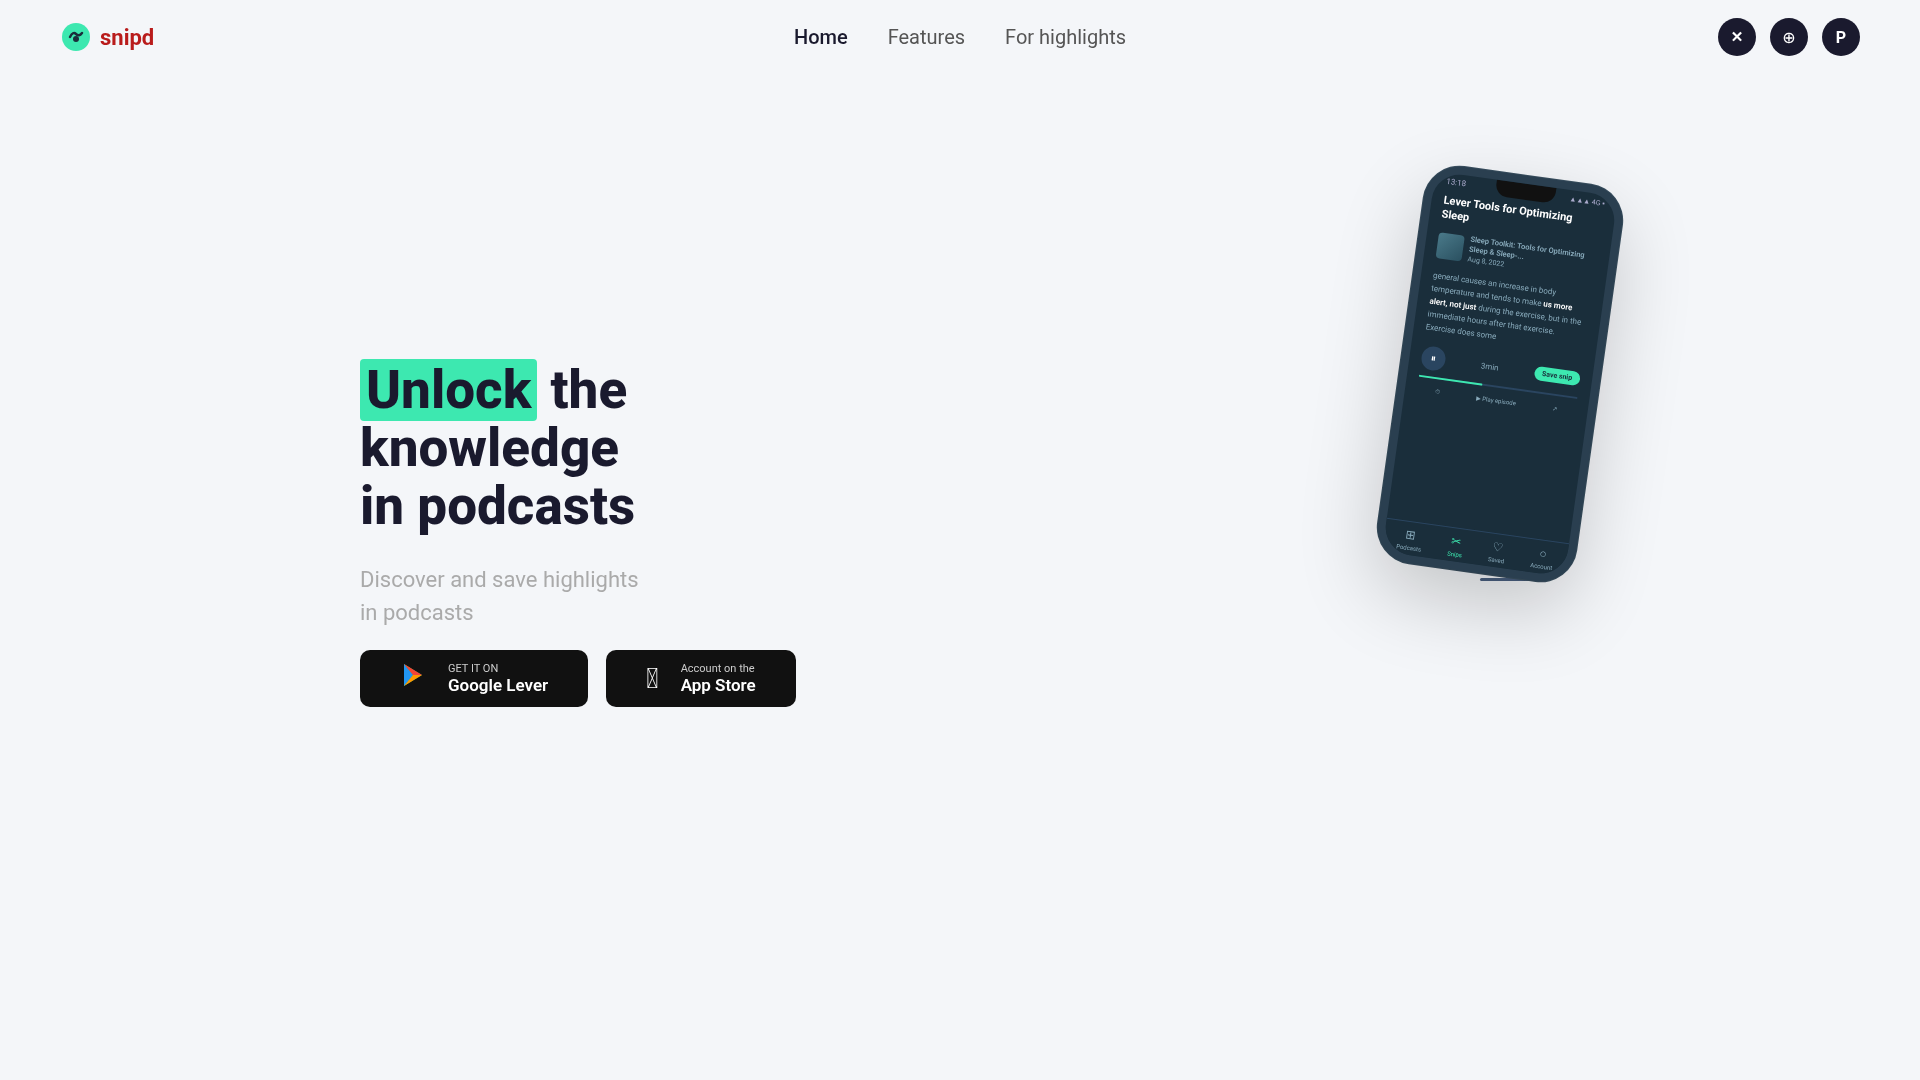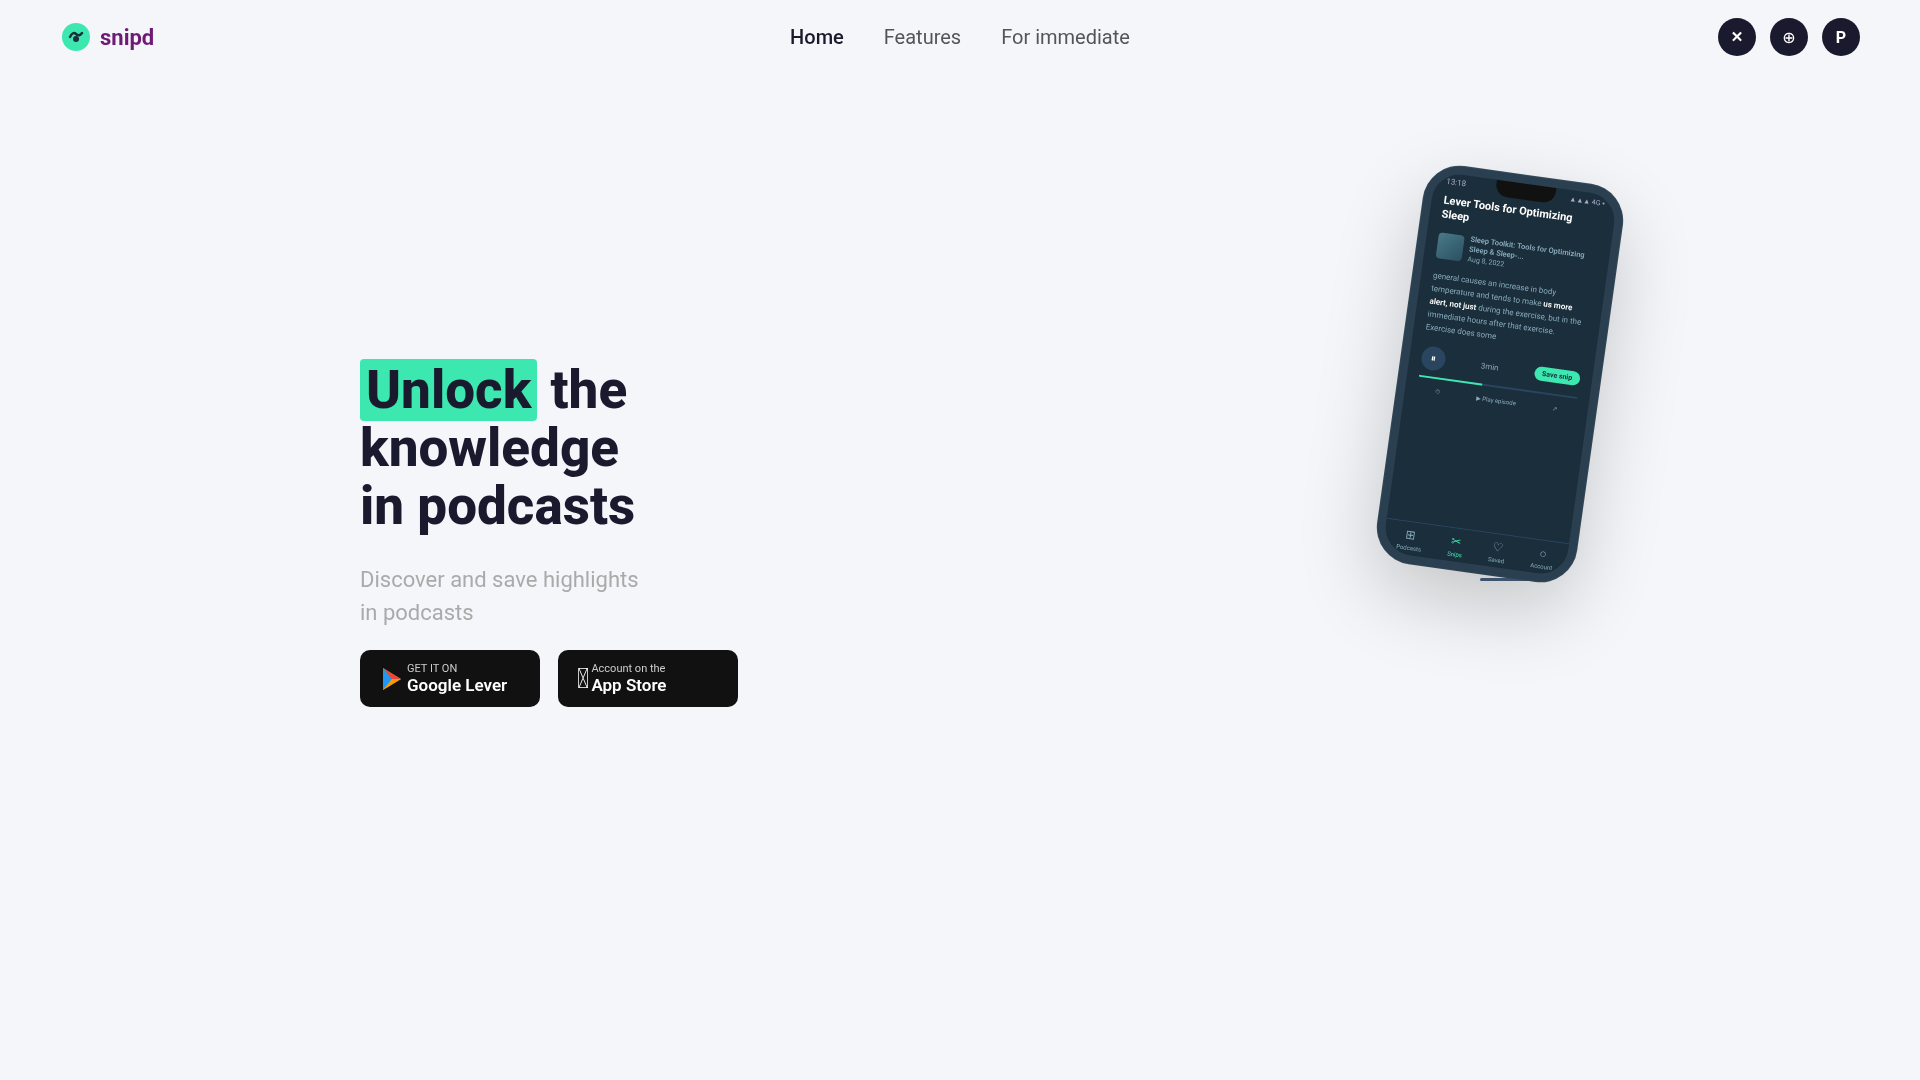--- a/index.html
+++ b/index.html
@@ -17,21 +17,21 @@
       justify-content: space-between;
       padding: 18px 60px;
       background: #f4f6f9;
     }
     .nav-logo {
       display: flex;
       align-items: center;
       gap: 8px;
       font-size: 22px;
       font-weight: 700;
-      color: #701a75;
+      color: #b91c1c;
       text-decoration: none;
     }
     .logo-icon {
       width: 32px;
       height: 32px;
     }
     .nav-links {
       display: flex;
       align-items: center;
       gap: 40px;
@@ -96,25 +96,25 @@
       margin-bottom: 21px;
       line-height: 1.5;
     }
     .app-buttons {
       display: flex;
       gap: 18px;
       align-items: center;
     }
     .app-btn {
       display: flex;
-      align-items: center;
-      gap: 2px;
+      align-items: flex-start;
+      gap: 22px;
       background: #111;
       border-radius: 10px;
-      padding: 12px 19px;
+      padding: 12px 40px;
       cursor: pointer;
       text-decoration: none;
       min-width: 180px;
     }
     .app-btn-text-block {
       display: flex;
       flex-direction: column;
     }
     .app-btn-top {
       font-size: 11px;
@@ -297,21 +297,21 @@
       <circle cx="16" cy="16" r="14" fill="#3de8b0"></circle>
       <path d="M10 16 Q13 10 16 13 Q19 16 22 12" stroke="#1a2e3b" stroke-width="2.5" fill="none" stroke-linecap="round"></path>
       <circle cx="16" cy="18" r="3" fill="#1a2e3b"></circle>
     </svg>
     <span>snipd</span>
   </a>
 
   <div class="nav-links">
     <a class="nav-link active" href="#">Home</a>
     <a class="nav-link" href="#">Features</a>
-    <a class="nav-link" href="#">For immediate</a>
+    <a class="nav-link" href="#">For highlights</a>
   </div>
 
   <div class="nav-icons">
     <a class="nav-icon-btn" href="#" title="Twitter">
       <span style="font-weight:900;font-size:15px;">✕</span>
     </a>
     <a class="nav-icon-btn" href="#" title="Discord">
       <span style="font-size:16px;">⊕</span>
     </a>
     <a class="nav-icon-btn" href="#" title="Product Hunt">

